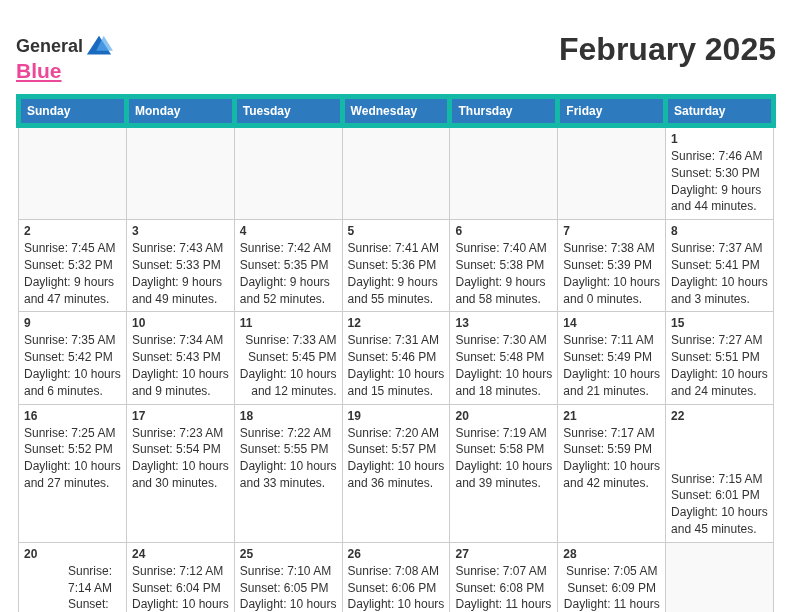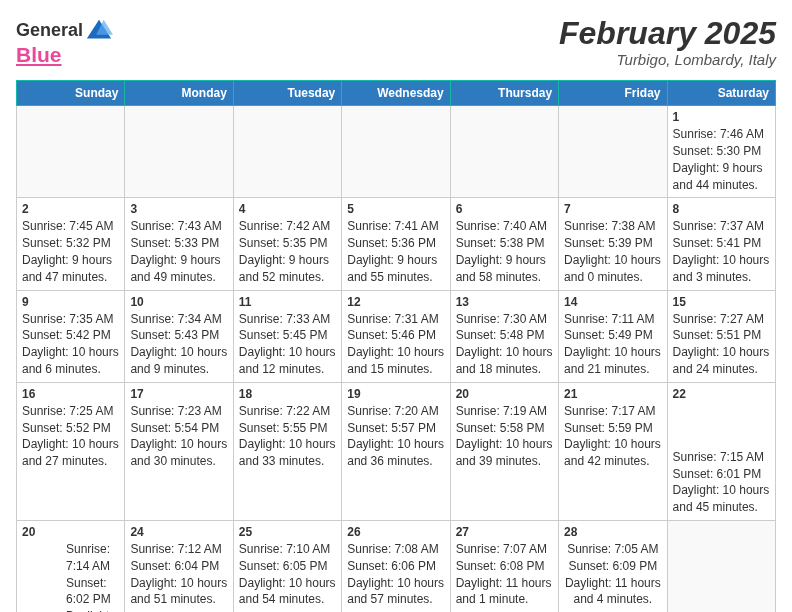--- a/index.html
+++ b/index.html
@@ -8,20 +8,21 @@
       background: #fff;
       width: 792px;
       min-height: 612px;
       padding: 16px;
     }
     .header {
       display: flex;
       justify-content: space-between;
       align-items: flex-start;
       margin-bottom: 12px;
+      margin-top: 16px;
     }
     .logo {
       display: flex;
       align-items: center;
       gap: 4px;
     }
     .logo-text-general {
       font-size: 18px;
       font-weight: bold;
       color: #333;
@@ -34,21 +35,20 @@
       line-height: 1;
       text-decoration: underline;
     }
     .logo-icon {
       width: 28px;
       height: 28px;
       margin-left: 2px;
     }
     .title-block {
       text-align: right;
-      font-style: italic;
     }
     .month-title {
       font-size: 32px;
       font-weight: bold;
       color: #333;
       line-height: 1.1;
     }
     .location-title {
       font-size: 15px;
       color: #555;
@@ -56,23 +56,23 @@
     .calendar {
       width: 100%;
       border-collapse: collapse;
       border: 1px solid #ccc;
     }
     .calendar th {
       background-color: #2e7abf;
       color: #fff;
       font-size: 12px;
       font-weight: bold;
-      text-align: right;
+      text-align: left;
       padding: 5px 6px;
-      border: 1px solid #14b8a6;
+      border: 5px solid #14b8a6;
     }
     .calendar td {
       border: 1px solid #ccc;
       vertical-align: top;
       padding: 4px 5px;
       width: 108px;
       min-height: 80px;
       font-size: 10px;
       color: #333;
       background: #fff;
@@ -108,21 +108,20 @@
           <polygon points="20,4 30,20 12,20" fill="#5aaaee" opacity="0.7"></polygon>
         </svg>
       </div>
       <div>
         <span class="logo-text-blue">Blue</span>
       </div>
     </div>
   </div>
   <div class="title-block">
     <div class="month-title">February 2025</div>
-    <div class="location-title">Turbigo, Lombardy, Italy</div>
   </div>
 </div>
 
 <table class="calendar">
   <thead>
     <tr>
     <th>Sunday</th>
         <th>Monday</th>
         <th>Tuesday</th>
         <th>Wednesday</th>
@@ -208,21 +207,21 @@
         </td>
         <td>
           <span class="day-number">10</span>
           <div class="day-info" style="white-space: pre-line;">Sunrise: 7:34 AM
 Sunset: 5:43 PM
 Daylight: 10 hours
 and 9 minutes.</div>
         </td>
         <td>
           <span class="day-number">11</span>
-          <div class="day-info" style="white-space: pre-line;">Sunrise: 7:33 AM
+          <div class="day-info" style="white-space: pre-line; text-align: right;">Sunrise: 7:33 AM
 Sunset: 5:45 PM
 Daylight: 10 hours
 and 12 minutes.</div>
         </td>
         <td>
           <span class="day-number">12</span>
           <div class="day-info" style="white-space: pre-line;">Sunrise: 7:31 AM
 Sunset: 5:46 PM
 Daylight: 10 hours
 and 15 minutes.</div>

